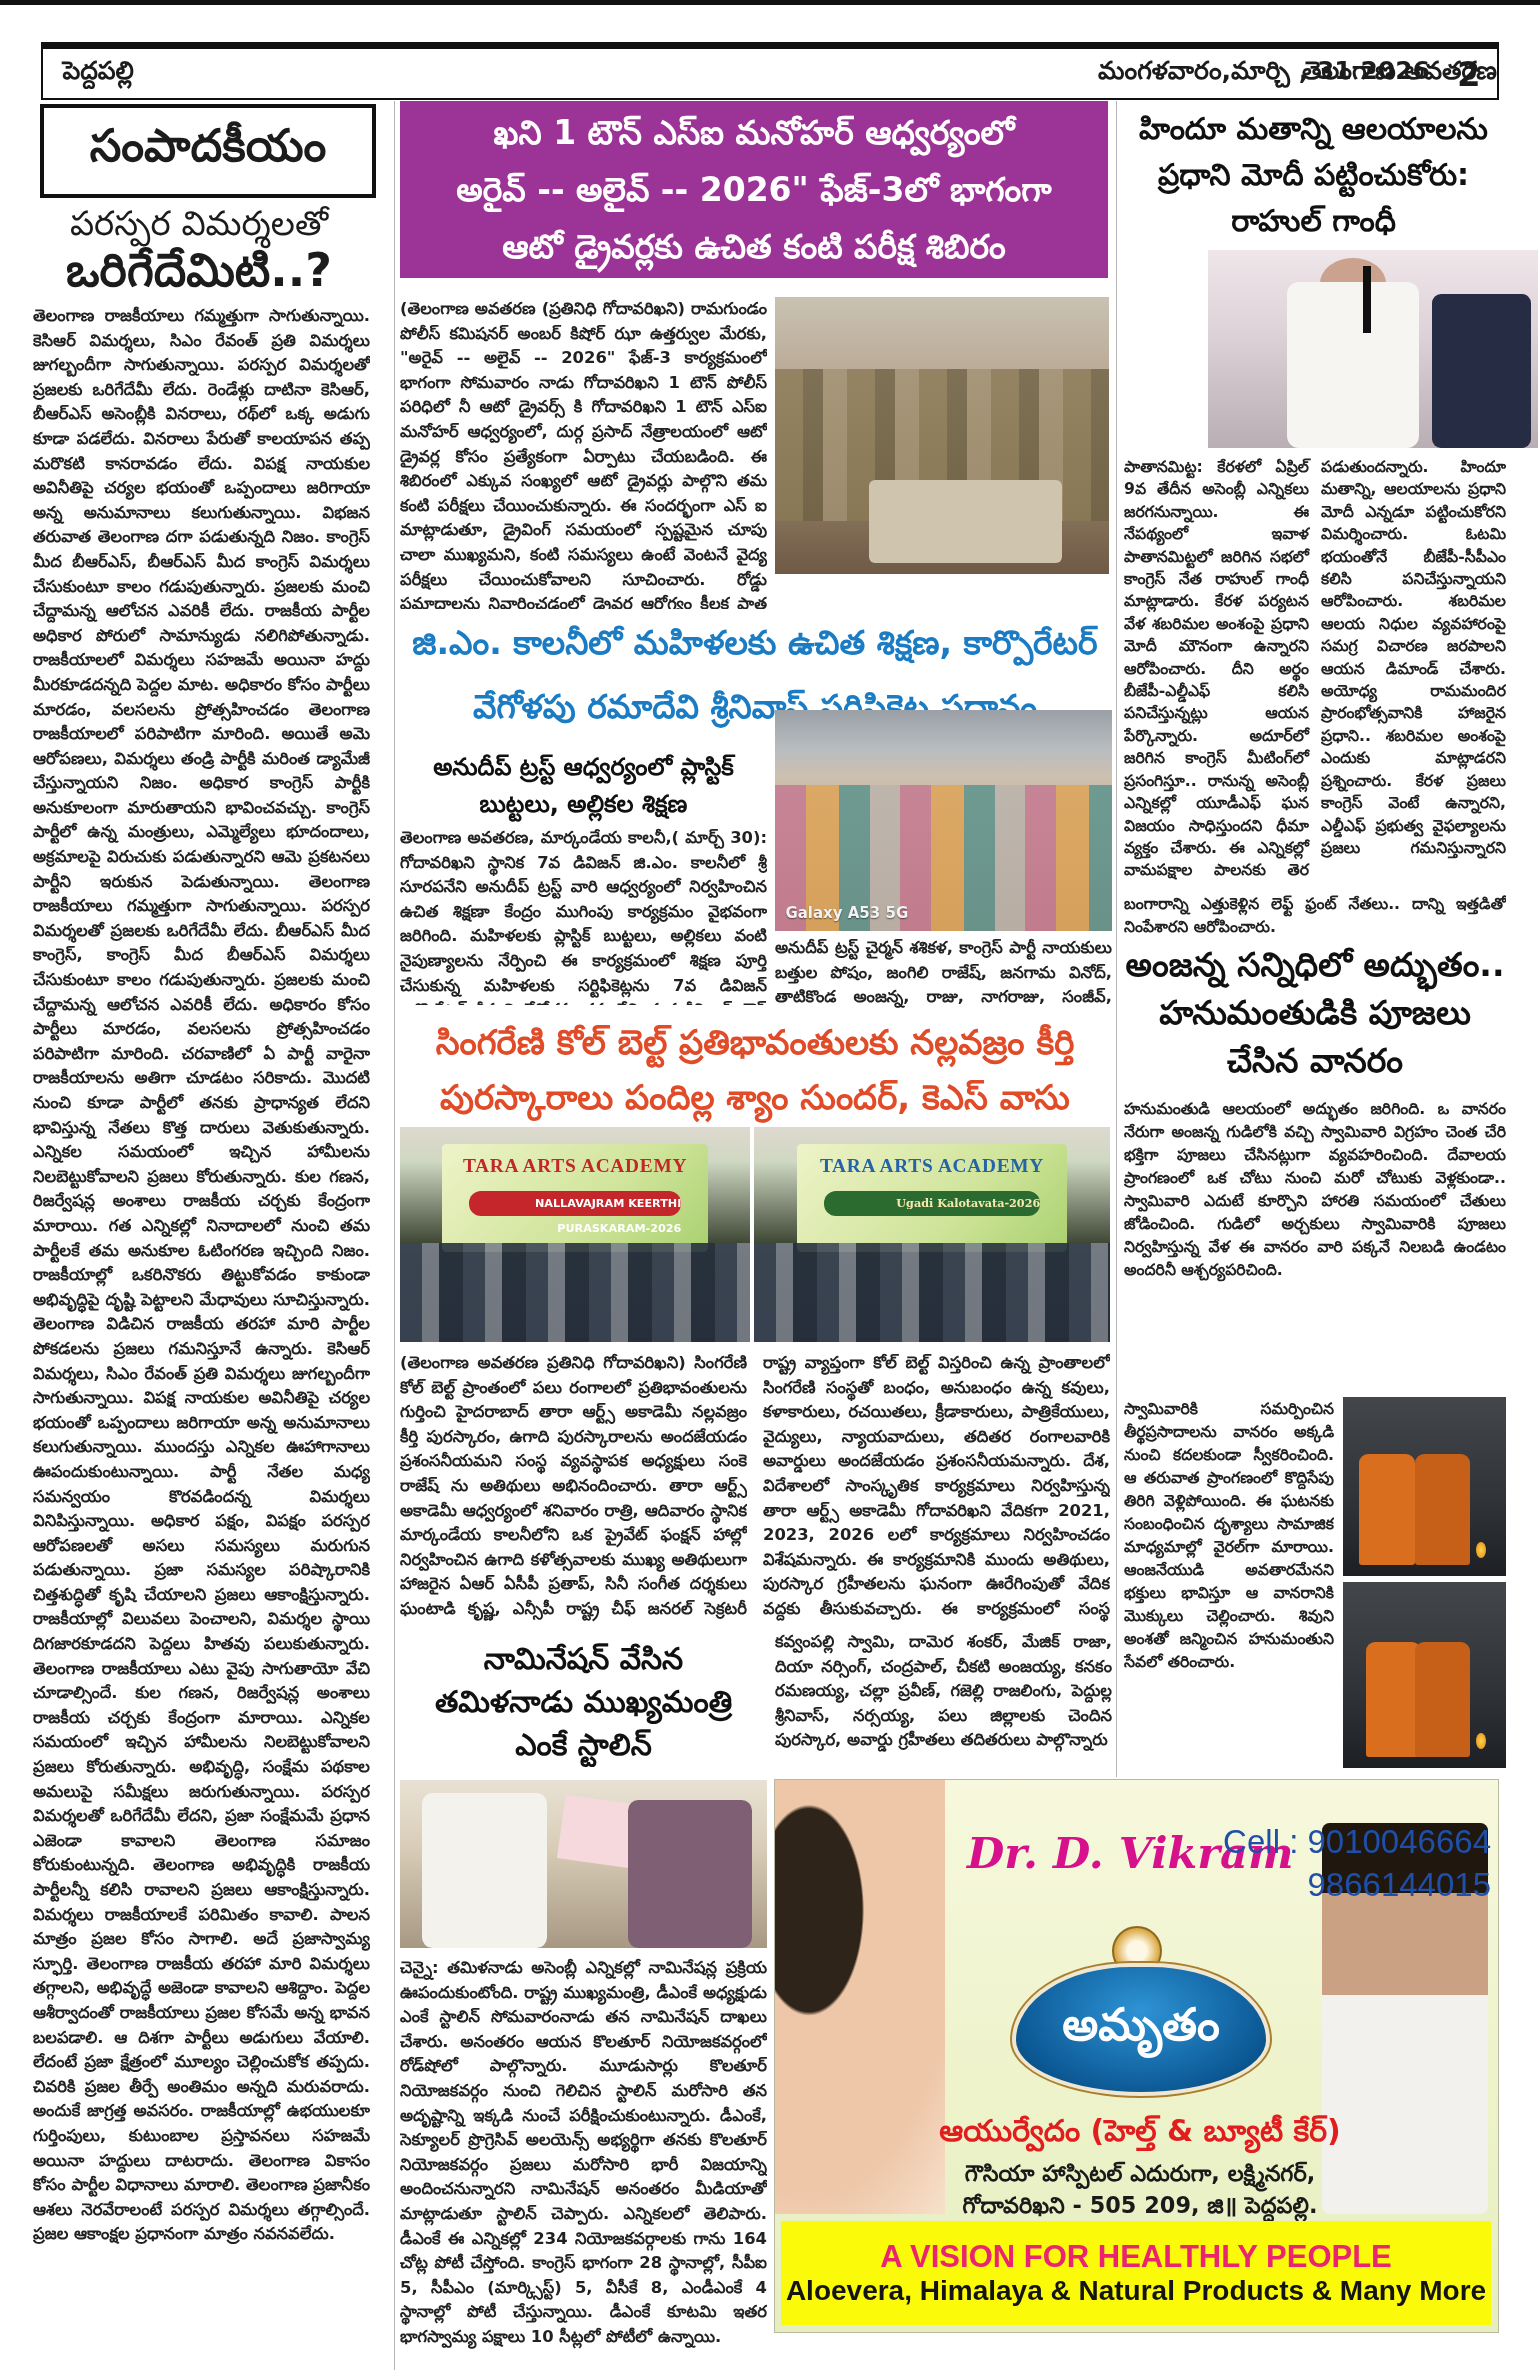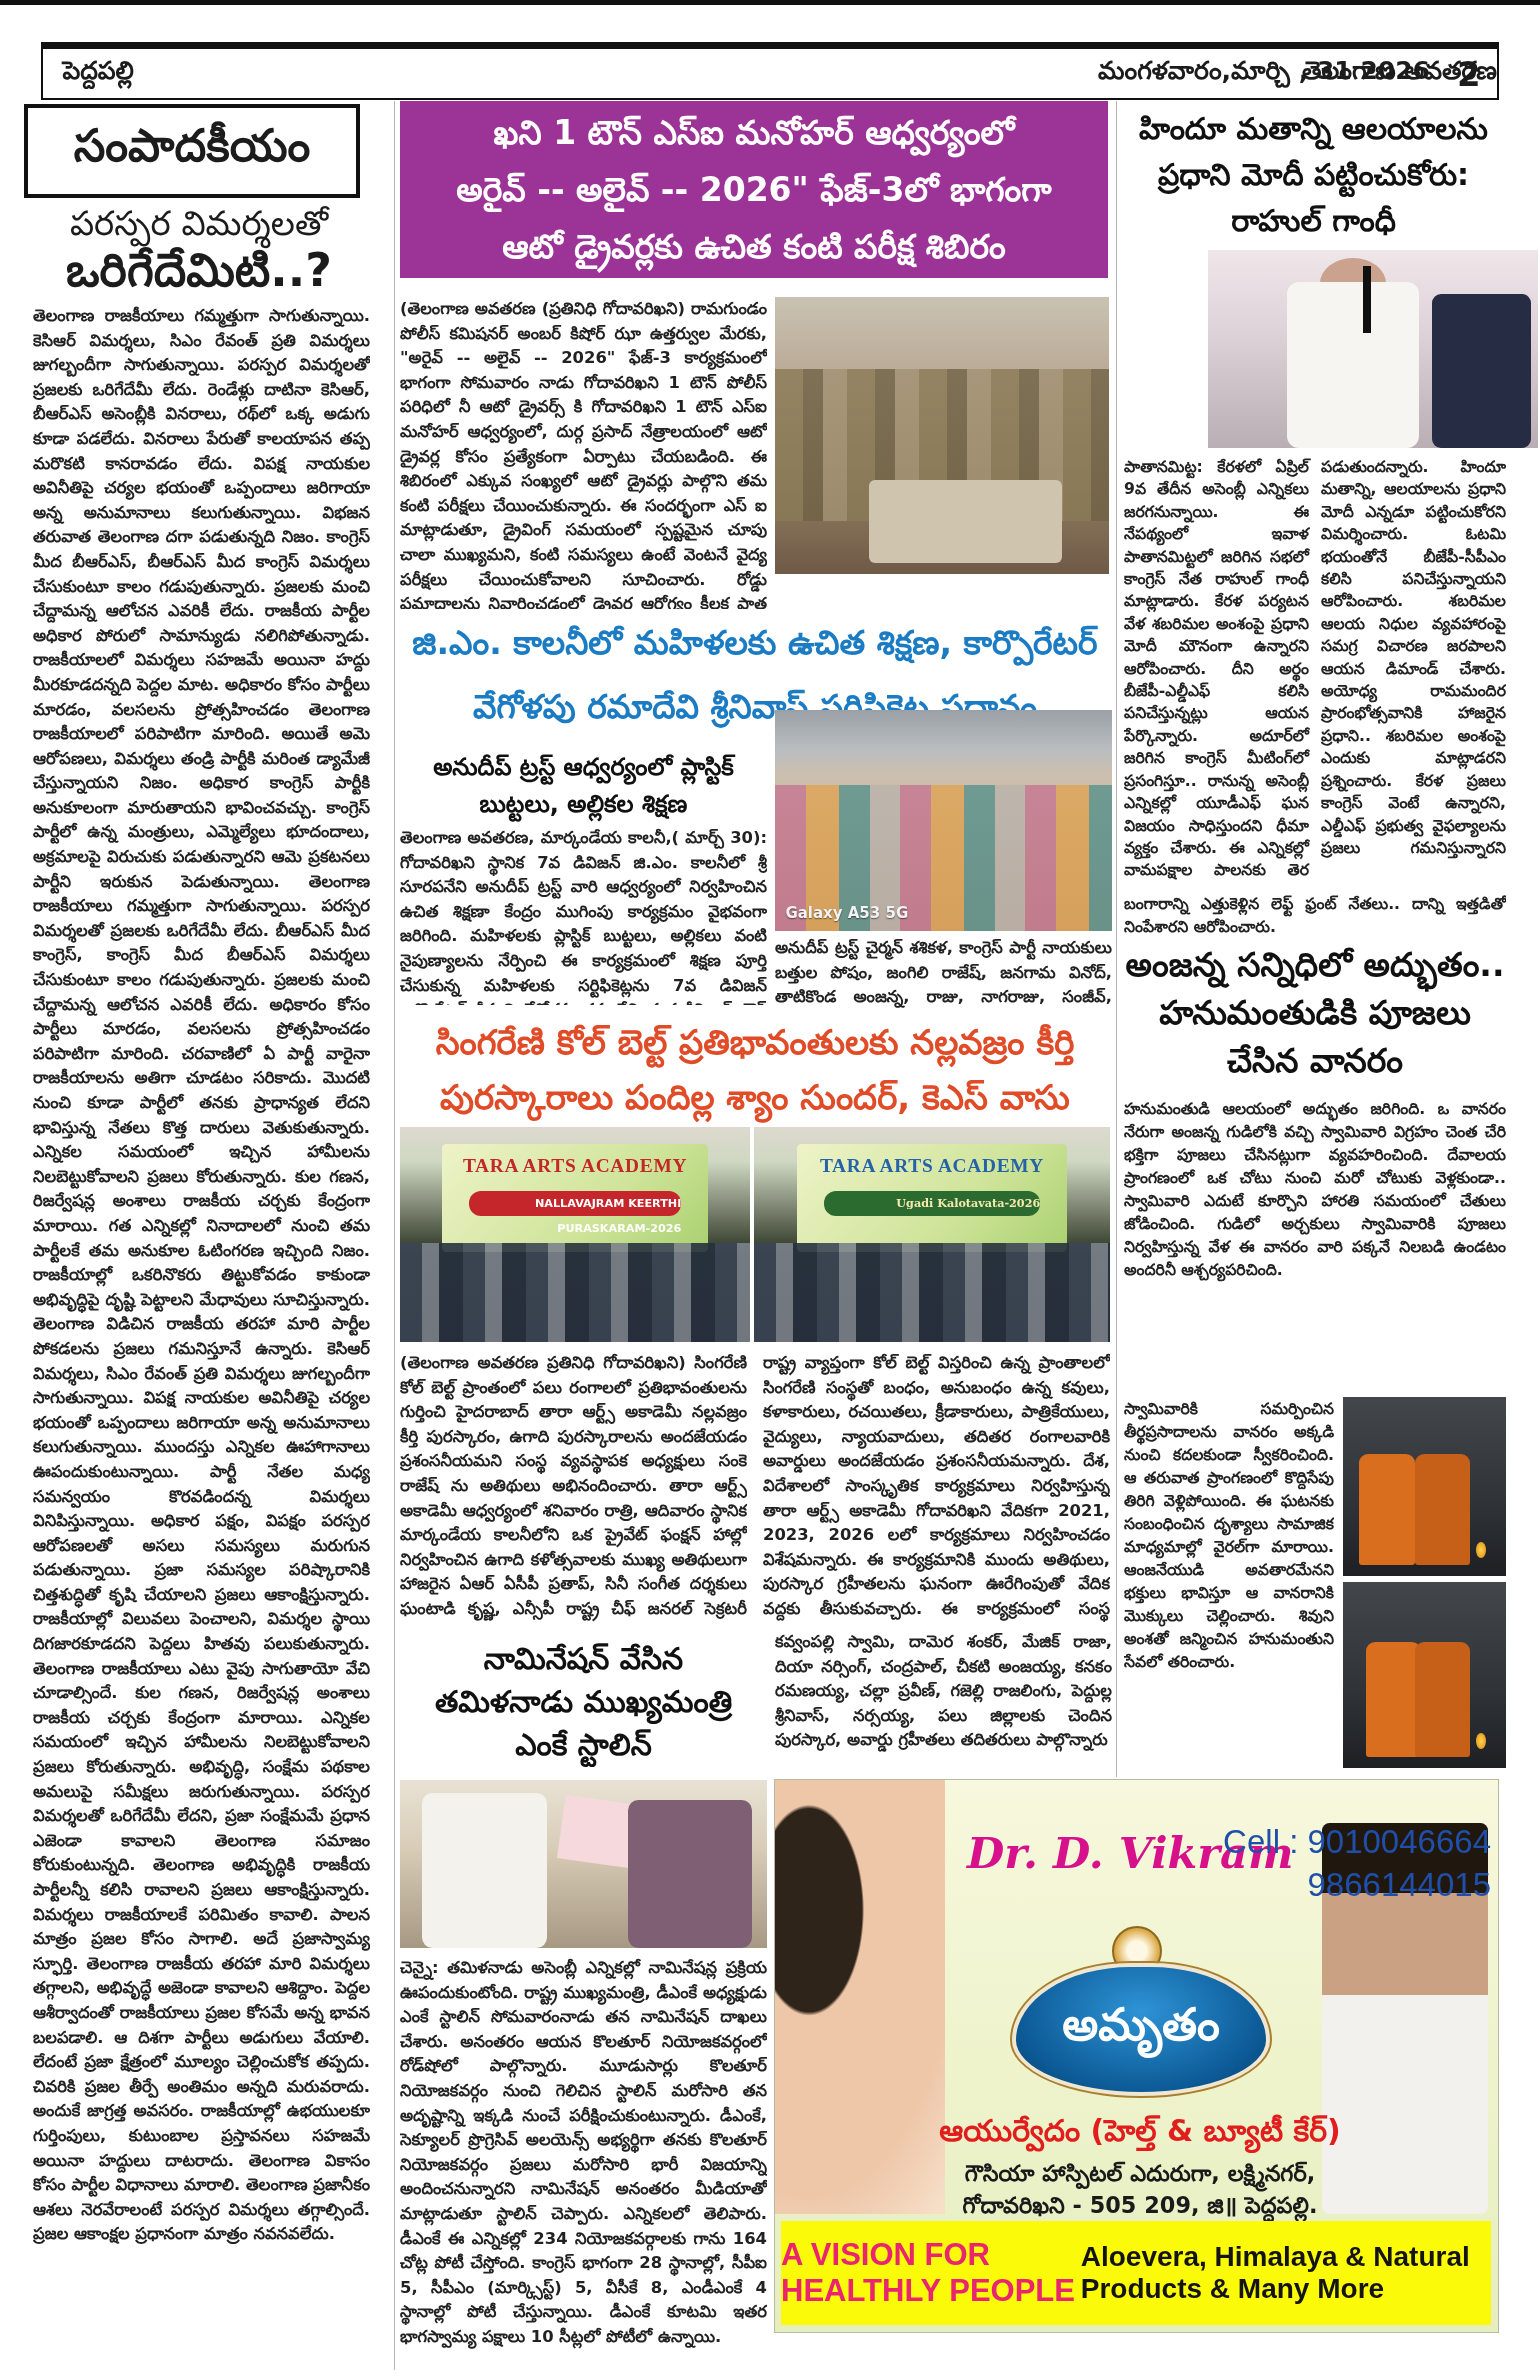--- a/index.html
+++ b/index.html
@@ -9,21 +9,21 @@
   .jtext{text-align:justify;overflow:hidden;font-size:16.4px;line-height:24.6px;color:#222;}
   .rule-v{position:absolute;width:0.7px;background:#b5b5b5;}
   
   .masthead{position:absolute;left:41px;top:42px;width:1454px;height:49px;background:#fff;
             border:2.2px solid #111;border-top:7.5px solid #111;display:flex;align-items:center;}
   .mh-edition{position:absolute;left:19.4px;font-size:25px;font-weight:bold;}
   .mh-title{position:absolute;left:0;right:0;text-align:right;font-size:25px;font-weight:bold;}
   .mh-date{position:absolute;right:67px;font-size:25px;font-weight:bold;}
   .mh-page{position:absolute;right:16.4px;font-size:34px;font-weight:bold;}
   
-  .ed-box{position:absolute;left:24px;top:104px;width:328px;height:86px;border:4.5px solid #111;
+  .ed-box{position:absolute;left:40px;top:104px;width:328px;height:86px;border:4.5px solid #111;
           display:flex;align-items:center;justify-content:center;font-size:45px;font-weight:800;}
   .ed-h1{position:absolute;left:27px;top:203px;width:344px;text-align:center;font-size:34px;font-weight:400;}
   .ed-h2{position:absolute;left:27px;top:243px;width:344px;text-align:center;font-size:46px;font-weight:900;}
   
   .banner{position:absolute;left:400px;top:101px;width:708px;height:177px;background:#9c3397;color:#fff;
           display:flex;flex-direction:column;align-items:center;justify-content:center;}
   .banner div{font-size:33px;font-weight:800;line-height:57px;white-space:nowrap;}
   .head-blue{position:absolute;left:400px;top:611px;width:710px;text-align:center;color:#1b7cc4;
              font-weight:800;font-size:33px;line-height:64px;}
   .head-orange{position:absolute;left:400px;top:1015px;width:710px;text-align:center;color:#e04b28;
@@ -79,21 +79,21 @@
   .ad .logo{position:absolute;left:337px;top:146px;width:46px;height:46px;border-radius:50%;
       background:radial-gradient(#fdf7e3 30%,#d9a43c 70%,#7c5a17 100%);border:2.2px solid #8a6a23;}
   .ad .cloud{position:absolute;left:237px;top:183px;width:250px;height:125px;
       background:radial-gradient(ellipse at 50% 35%,#2e93d5 0%,#0c5a96 70%,#083f6c 100%);
       border:4.5px solid #efe7d2;outline:2.2px solid #a97f2f;border-radius:46% 46% 50% 50%/58% 58% 42% 42%;
       display:flex;align-items:center;justify-content:center;color:#fff;font-size:45px;font-weight:800;}
   .ad .tag{position:absolute;left:89px;top:333px;width:552px;text-align:center;color:#e11d1d;
       font-weight:800;font-size:30px;}
   .ad .addr{position:absolute;width:552px;left:89px;text-align:center;color:#1a1a1a;font-weight:800;font-size:22.4px;}
   .ad .band{position:absolute;left:6px;top:441px;width:710px;height:104px;background:#fbfb09;
-      display:flex;flex-direction:row;align-items:center;justify-content:center;}
+      display:flex;flex-direction:column;align-items:center;justify-content:center;}
   .ad .band .b1{color:#e8256e;font-weight:900;font-size:31px;font-family:"Liberation Sans",sans-serif;}
   .ad .band .b2{color:#141414;font-weight:800;font-size:28px;font-family:"Liberation Sans",sans-serif;}
 </style>
 </head>
 <body>
 
 <div id="page">
 
   <div class="abs" style="left:0;top:0;width:1541px;height:4.5px;background:#111;"></div>
 

